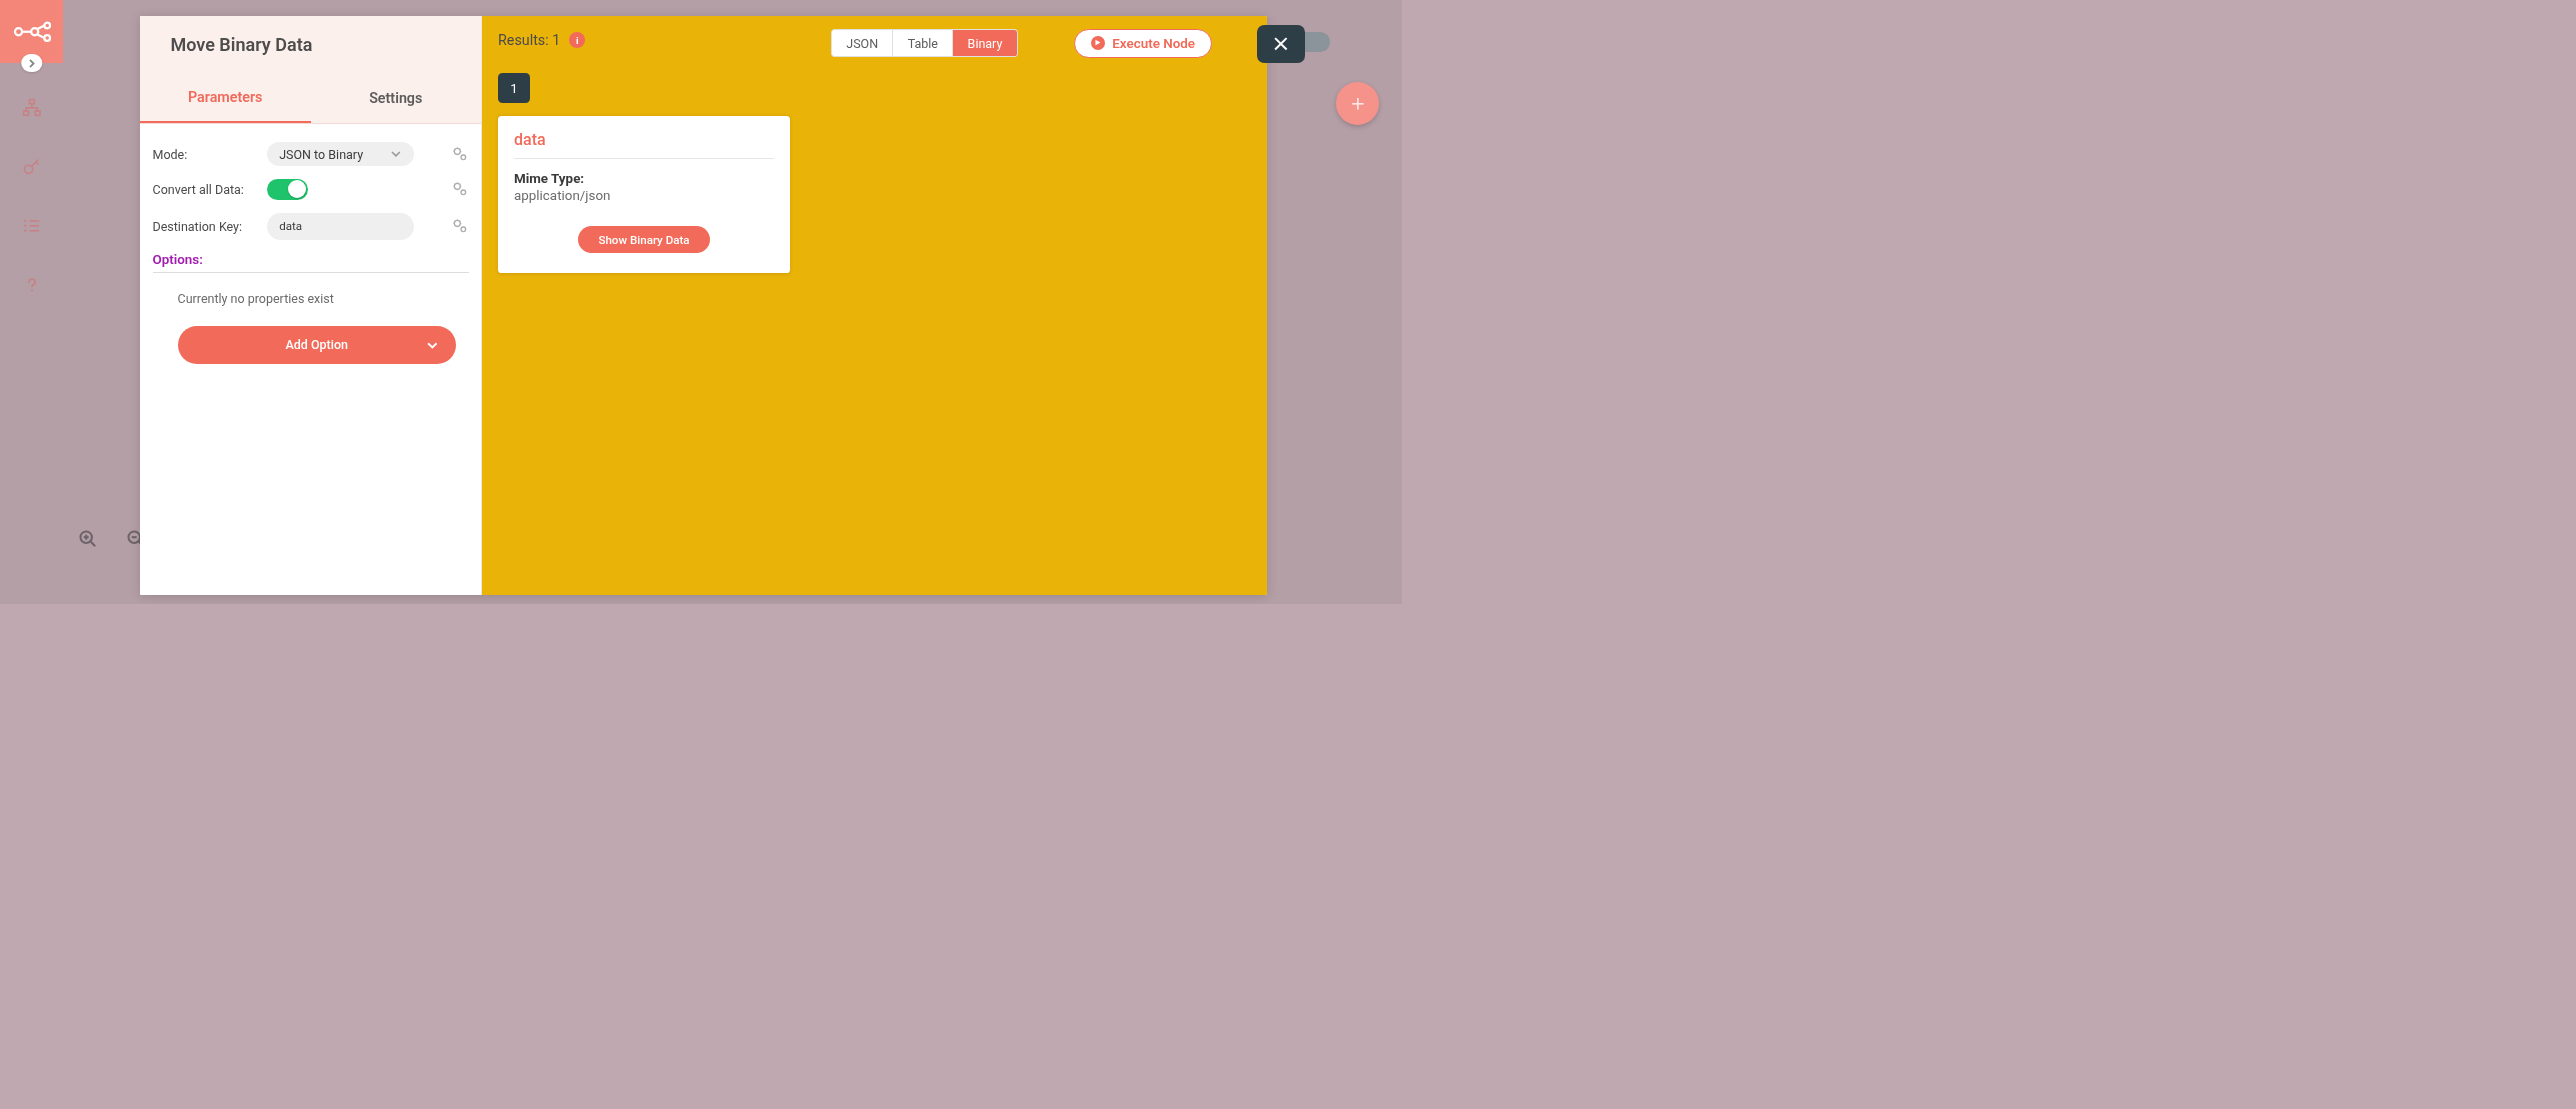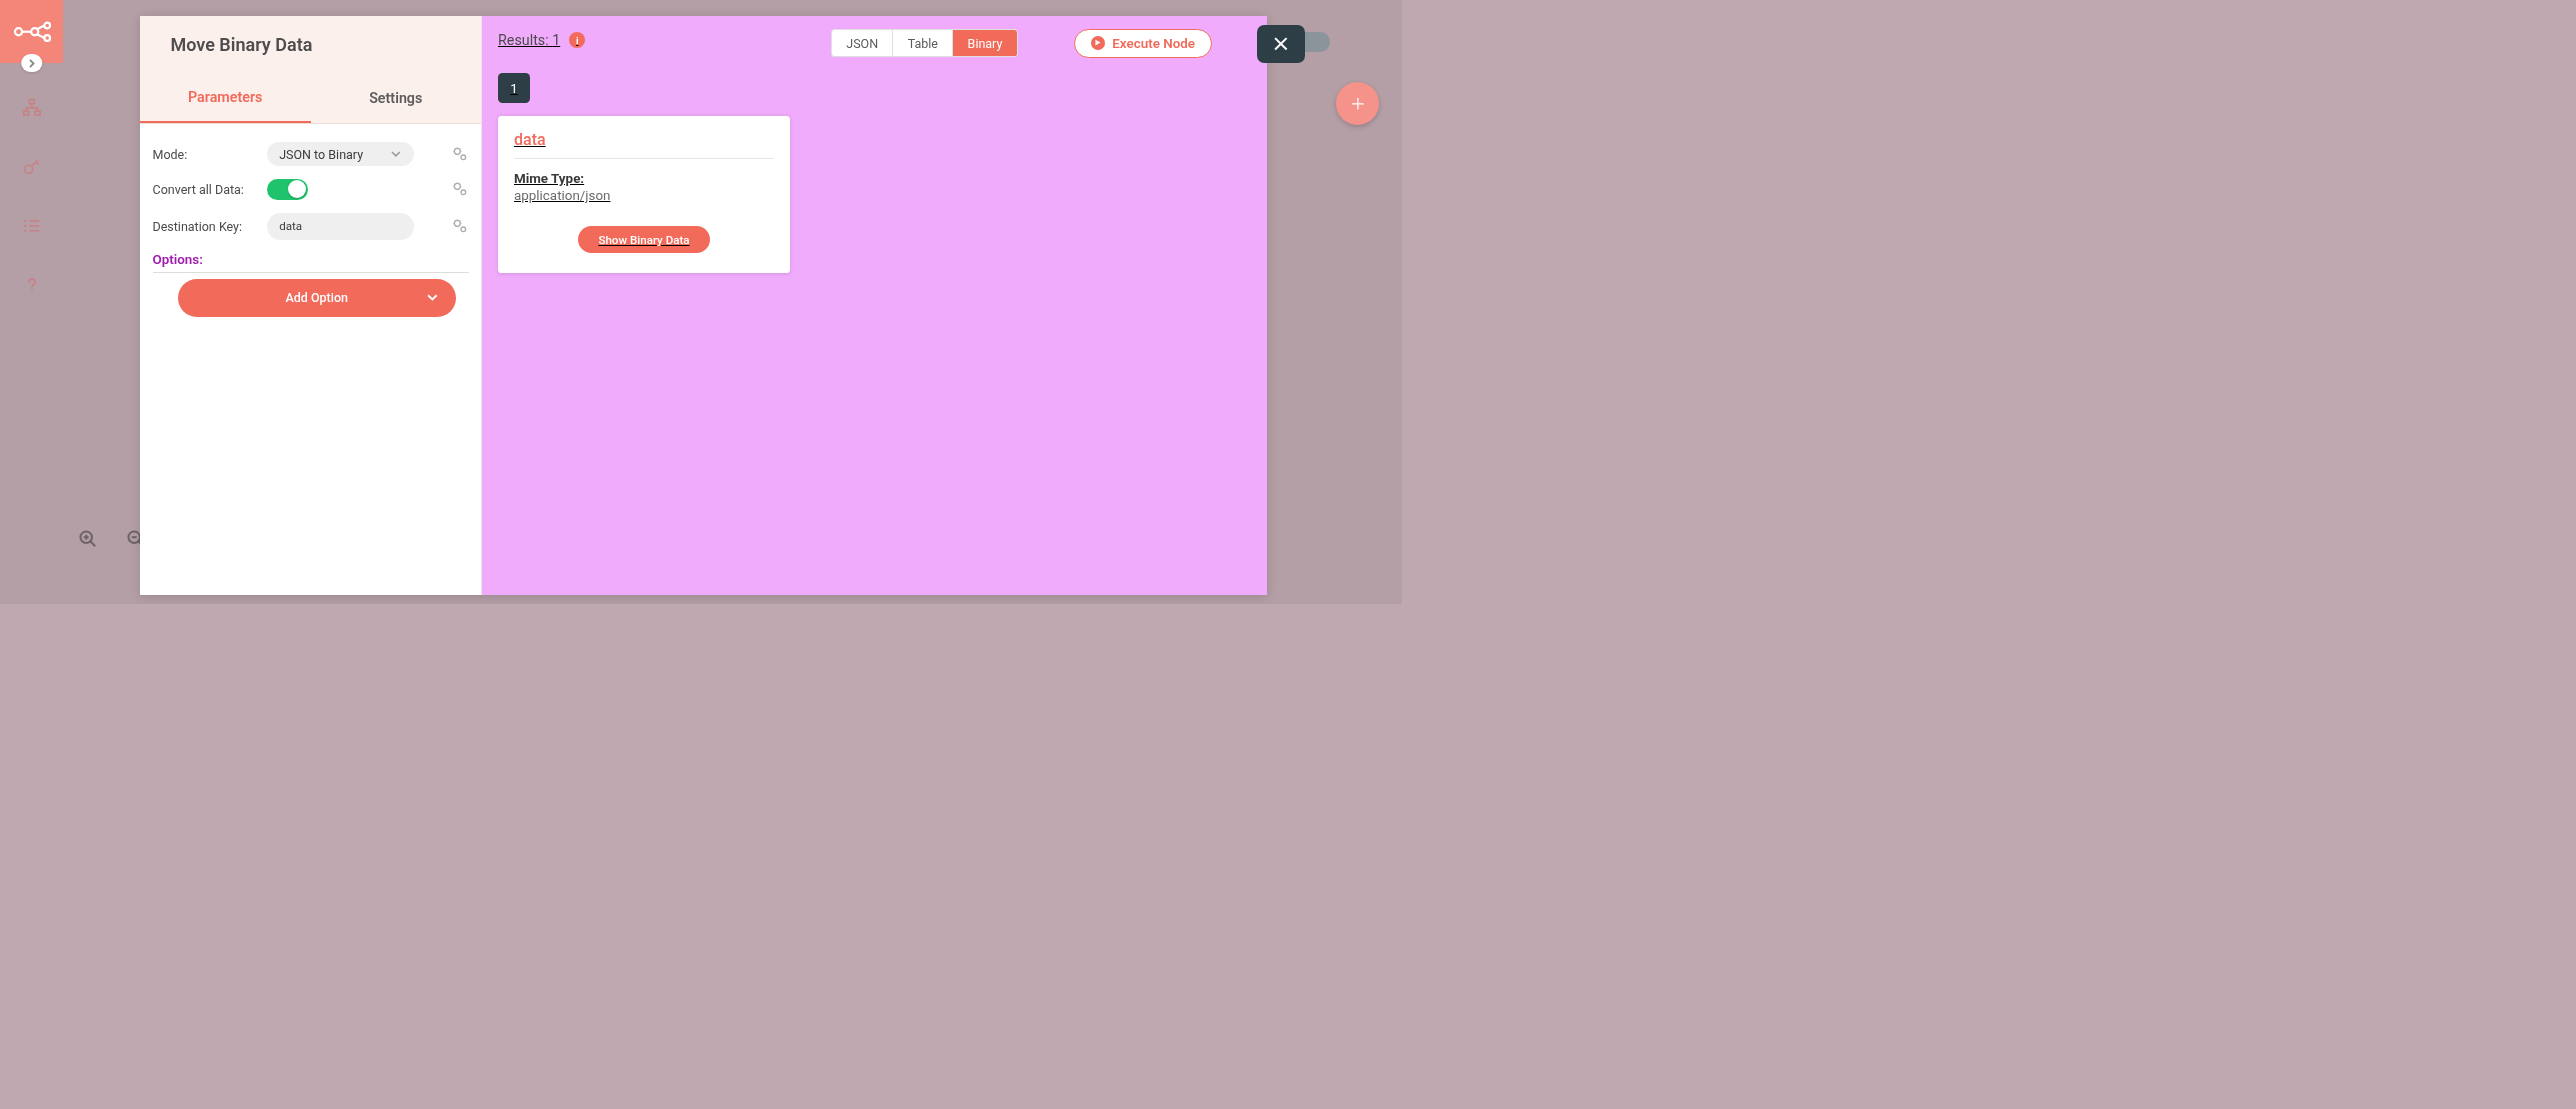--- a/index.html
+++ b/index.html
@@ -254,23 +254,22 @@
       cursor: pointer;
     }
     .add-option-btn .chev {
       position: absolute;
       right: 18px;
     }
     
     .panel-right {
       flex: 1;
       padding: 16px 16px;
-      background: #f0abfc;
+      background: #eab308;
       position: relative;
-      text-decoration: underline;
     }
     .results-row {
       display: flex;
       align-items: center;
       gap: 9px;
     }
     .results-label {
       font-size: 14.3px;
       color: #4b4b4b;
     }
@@ -548,20 +547,21 @@
         <div class="gear-icon">
           <svg width="16" height="16" viewBox="0 0 24 24">
             <circle cx="8" cy="8" r="4.5" fill="none" stroke="currentColor" stroke-width="2"></circle>
             <circle cx="17" cy="17" r="3.5" fill="none" stroke="currentColor" stroke-width="2"></circle>
             <path d="M8 2v2M8 12v2M2 8h2M12 8h2M4 4l1.5 1.5M10.5 10.5L12 12M12 4l-1.5 1.5M5.5 10.5L4 12" stroke="currentColor" stroke-width="1.5"></path>
           </svg>
         </div>
       </div>
 
       <div class="options-header">Options:</div>
+      <div class="no-props">Currently no properties exist</div>
       <div class="add-option-btn">
         <span>Add Option</span>
         <svg class="chev" width="10.7" height="10.7" viewBox="0 0 10 10">
           <path d="M1 3 L5 7 L9 3" fill="none" stroke="#fff" stroke-width="1.8"></path>
         </svg>
       </div>
     </div>
   </div>
 
   <div class="panel-right">

